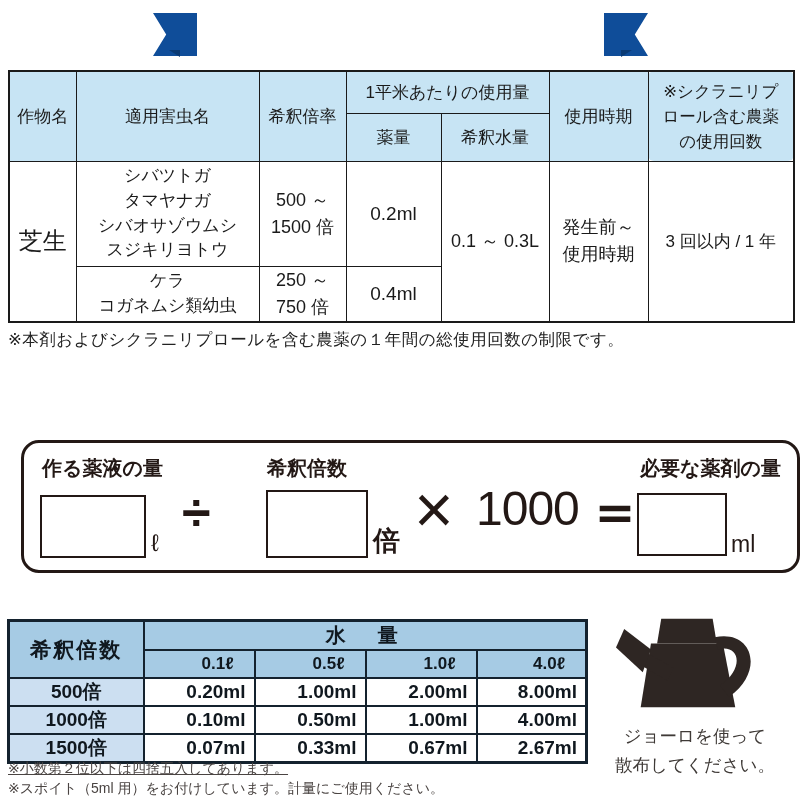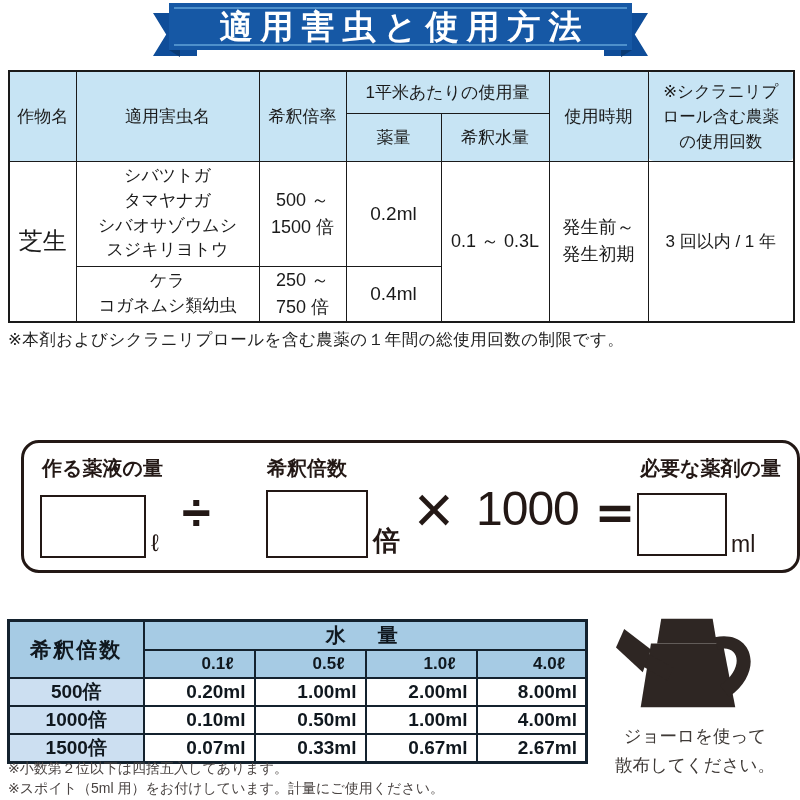--- a/index.html
+++ b/index.html
@@ -67,34 +67,31 @@
   .qt-water-h { font-size:20px; letter-spacing:6px; text-align:center; }
   .qt-sub { font-size:17px; text-align:right; padding-right:20px !important;margin-top:32px; }
   .qt-r { background:#ccdff1; font-size:19px; text-align:center; }
   .qt-v { font-size:19px; text-align:right; padding-right:8px !important; }
 
   
   .can { position:absolute; left:616px; top:610px; width:146px; height:110px; }
   .can-caption { position:absolute; left:599px; top:722px; width:192px; margin:0; text-align:center; font-size:17.5px; line-height:1.65; color:#3f3a37; }
 
   .note-sm { position:absolute; left:8px; margin:0; font-size:14px; color:#4a4442; }
-  .note2 { top:760px; }
+  .note2 { top:760px;text-decoration:underline; }
   .note3 { top:780px; }
 </style>
 </head>
 <body>
 
 <div class="page">
 
   <div class="ribbon">
     <div class="tail tail-l"></div>
     <div class="tail tail-r"></div>
-    <div class="band">
-      <span class="band-title">適用害虫と使用方法</span>
-    </div>
     <div class="fold fold-l"></div>
     <div class="fold fold-r"></div>
   </div>
 
   <table class="t1">
     <colgroup>
       <col style="width:67px">
         <col style="width:183px">
         <col style="width:87px">
       <col style="width:95px">
@@ -123,21 +120,21 @@
         <td rowspan="2" class="crop">芝生</td>
         <td class="pre pests">シバツトガ
 タマヤナガ
 シバオサゾウムシ
 スジキリヨトウ</td>
         <td class="pre dil">500 ～
 1500 倍</td>
         <td class="amt">0.2ml</td>
         <td rowspan="2" class="water">0.1 ～ 0.3L</td>
         <td rowspan="2" class="pre timing">発生前～
-発生初期</td>
+使用時期</td>
         <td rowspan="2" class="count">3 回以内 / 1 年</td>
       </tr>
       <tr class="b2">
         <td class="pre pests">ケラ
 コガネムシ類幼虫</td>
         <td class="pre dil">250 ～
 750 倍</td>
         <td class="amt">0.4ml</td>
       </tr>
     </tbody>

